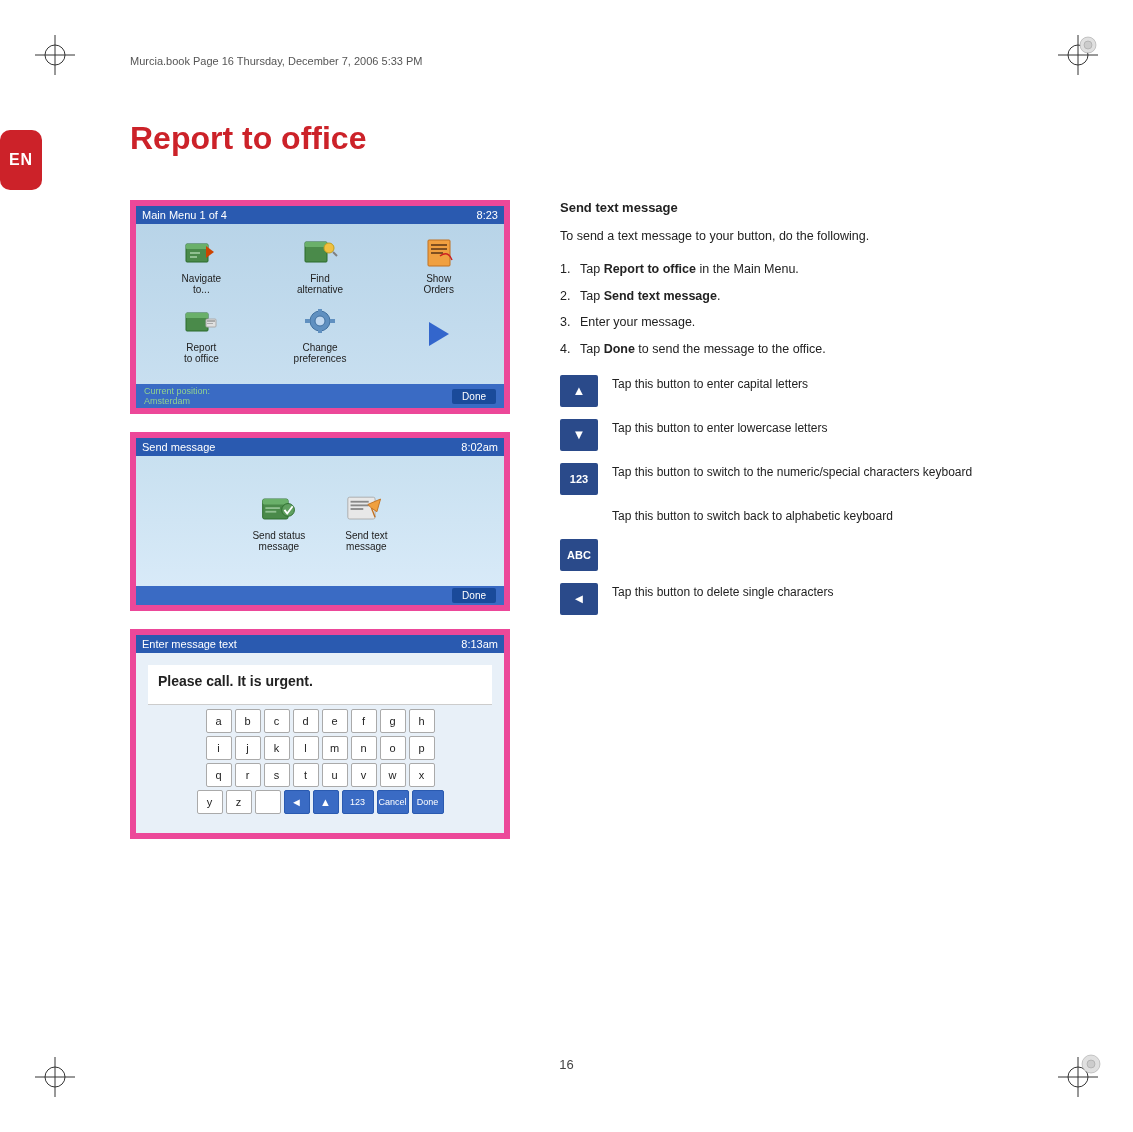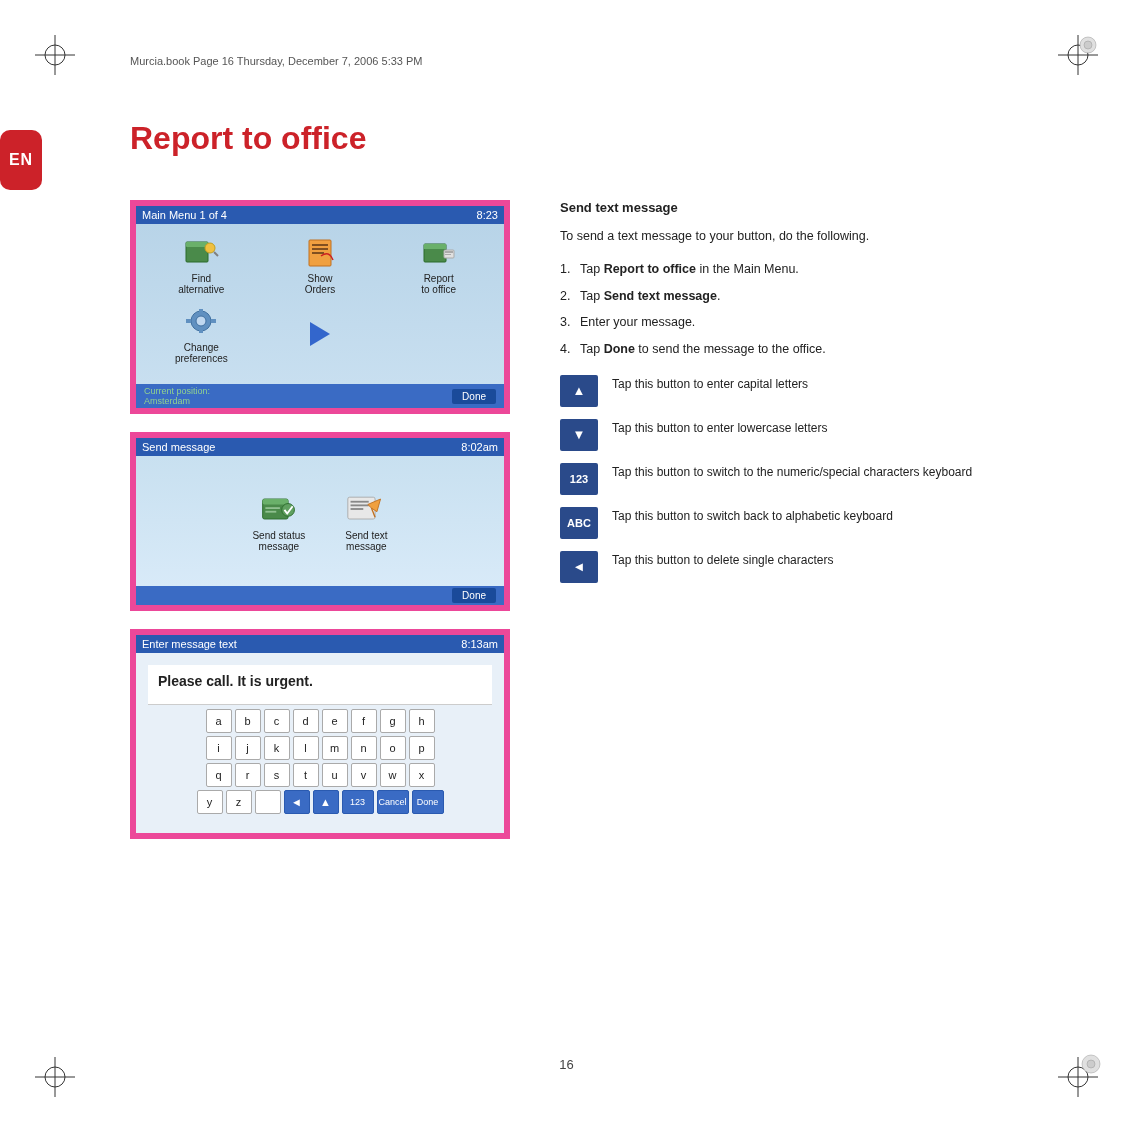--- a/index.html
+++ b/index.html
@@ -337,20 +337,32 @@
 <div class="left-column">
 
   <div class="device-screen">
     <div class="screen-header dark-blue">
       <span>Main Menu 1 of 4</span>
       <span>8:23</span>
     </div>
     <div class="screen1-body">
       <div class="menu-grid">
 
+        <div class="menu-item">
+          <div class="menu-icon">
+            <svg width="38" height="32" viewBox="0 0 38 32">
+              <rect x="4" y="8" width="22" height="18" rx="1" fill="#4a8a4a" stroke="#2a6a2a" stroke-width="1"></rect>
+              <rect x="4" y="8" width="22" height="5" rx="1" fill="#6ab06a"></rect>
+              <polygon points="24,10 32,16 24,22" fill="#cc4400"></polygon>
+              <rect x="8" y="16" width="10" height="2" fill="#90c090"></rect>
+              <rect x="8" y="20" width="7" height="2" fill="#90c090"></rect>
+            </svg>
+          </div>
+          <span>Navigate<br>to...</span>
+        </div>
 
         <div class="menu-item">
           <div class="menu-icon">
             <svg width="38" height="32" viewBox="0 0 38 32">
               <rect x="4" y="6" width="22" height="20" rx="1" fill="#4a8a4a" stroke="#2a6a2a" stroke-width="1"></rect>
               <rect x="4" y="6" width="22" height="5" rx="1" fill="#6ab06a"></rect>
               <circle cx="28" cy="12" r="5" fill="#f0c040" stroke="#c0a020" stroke-width="1"></circle>
               <line x1="32" y1="16" x2="36" y2="20" stroke="#808080" stroke-width="2"></line>
             </svg>
           </div>
@@ -546,21 +558,21 @@
       <div class="btn-icon dark">▼</div>
       <div class="btn-desc-text">Tap this button to enter lowercase letters</div>
     </div>
 
     <div class="btn-desc-row">
       <div class="btn-icon dark" style="font-size:11px;">123</div>
       <div class="btn-desc-text">Tap this button to switch to the numeric/special characters keyboard</div>
     </div>
 
     <div class="btn-desc-row">
-      <div class="btn-icon dark" style="font-size:11px;">ABC</div>
+      <div class="btn-icon dark" style="font-size:11px;margin-top:32px;">ABC</div>
       <div class="btn-desc-text">Tap this button to switch back to alphabetic keyboard</div>
     </div>
 
     <div class="btn-desc-row">
       <div class="btn-icon dark">◄</div>
       <div class="btn-desc-text">Tap this button to delete single characters</div>
     </div>
   </div>
 
 </div>

